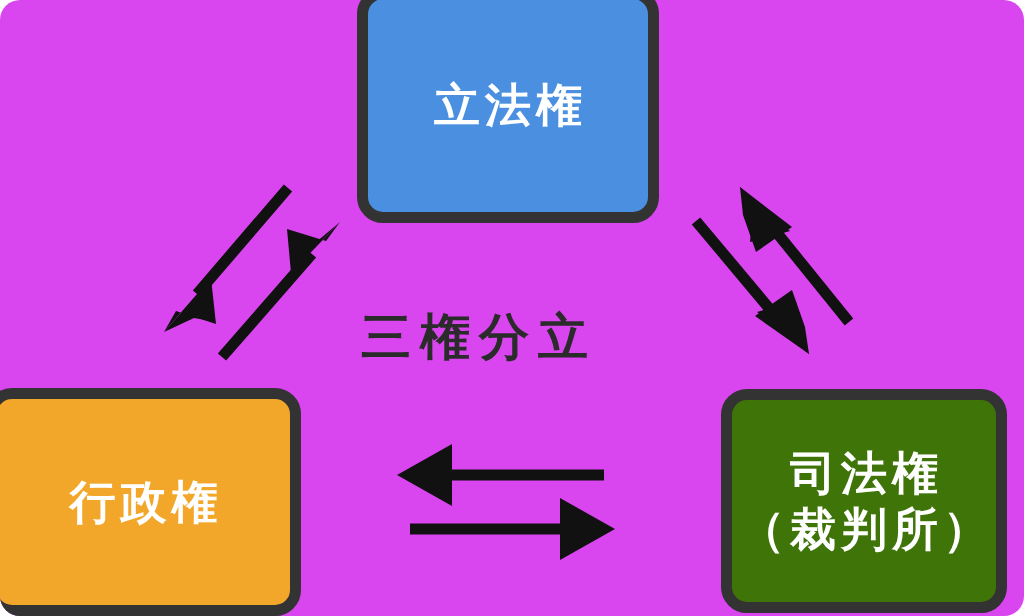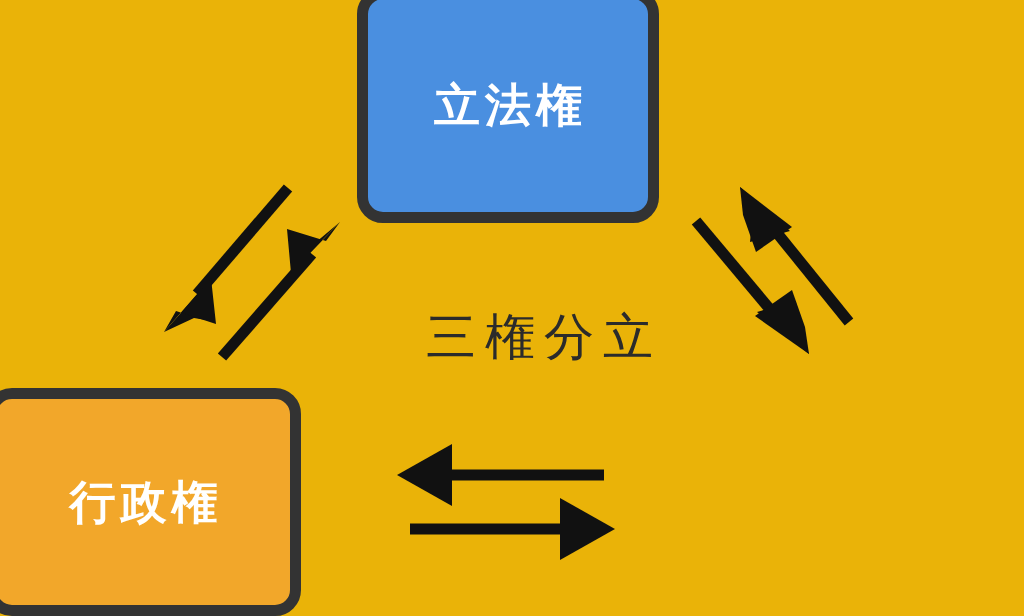--- a/index.html
+++ b/index.html
@@ -7,22 +7,23 @@
     padding: 0;
     background: #ffffff;
   }
   body {
     font-family: "DejaVu Sans", "Liberation Sans", sans-serif;
   }
   #diagram-root {
     position: relative;
     width: 1024px;
     height: 616px;
-    background: #eab308;
+    background: #d946ef;
     overflow: hidden;
+    border-radius: 20px;
   }
 
   .node-box {
     position: absolute;
     box-sizing: border-box;
     border: 11px solid #333333;
     border-radius: 26px;
     display: flex;
     flex-direction: column;
     align-items: center;
@@ -58,26 +59,26 @@
   #node-judicial {
     left: 721px;
     top: 389px;
     width: 286px;
     height: 224px;
     background: #3f7409;
   }
 
   #center-label {
     position: absolute;
-    left: 362px;
+    left: 352px;
     top: 312px;
     width: 300px;
-    text-align: right;
+    text-align: left;
     color: #2b2b2b;
-    font-weight: 400;
+    font-weight: 700;
     font-size: 50px;
     line-height: 1;
     letter-spacing: 9px;
     text-indent: 9px;
     white-space: nowrap;
   }
 
   #arrow-layer {
     position: absolute;
     left: 0;
@@ -93,20 +94,24 @@
 <div id="diagram-root">
 
   <div class="node-box" id="node-legislative">
     <span class="node-line">立法権</span>
   </div>
 
   <div class="node-box" id="node-executive">
     <span class="node-line">行政権</span>
   </div>
 
+  <div class="node-box" id="node-judicial">
+    <span class="node-line">司法権</span>
+    <span class="node-line">（裁判所）</span>
+  </div>
 
   <div id="center-label">三権分立</div>
 
   <svg id="arrow-layer" viewBox="0 0 1024 616">
 
     <g fill="#111111">
       <line x1="288" y1="188" x2="197" y2="294" stroke="#111111" stroke-width="11"></line>
       <polygon points="164,332 210,280 212,321 194,318"></polygon>
       <polygon points="164,332 211,278 216,324 176,311"></polygon>
     </g>

